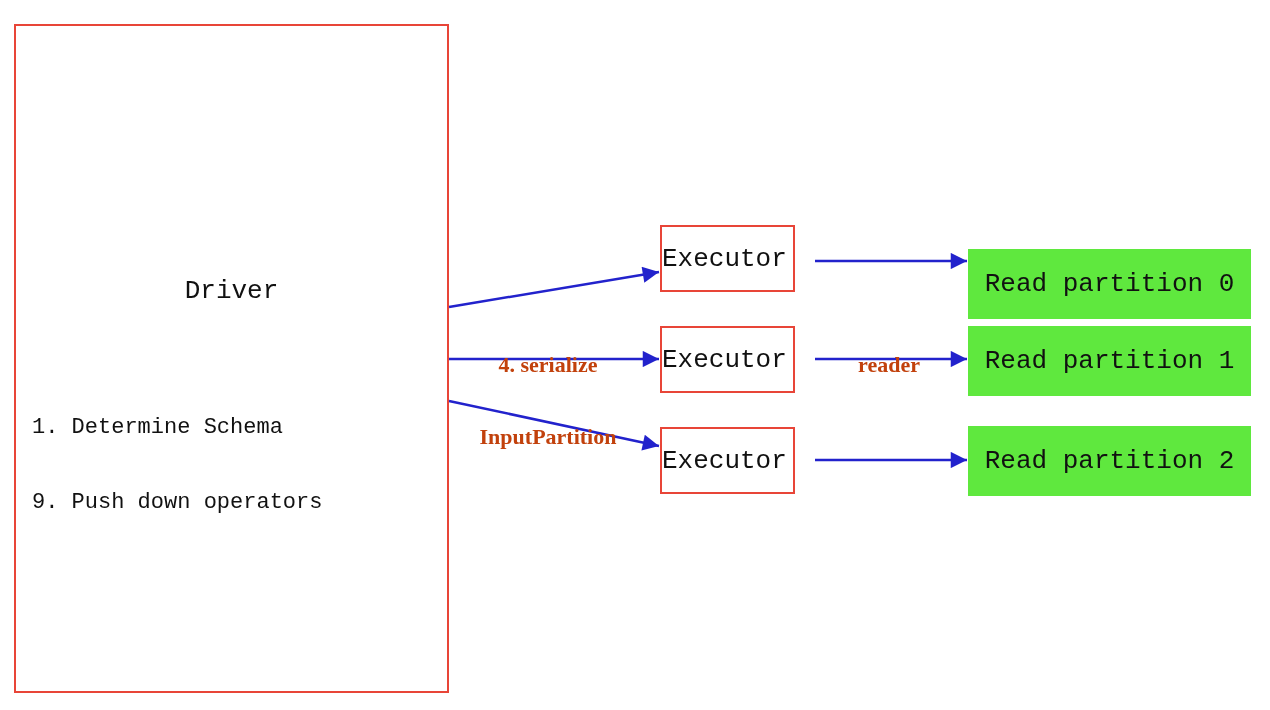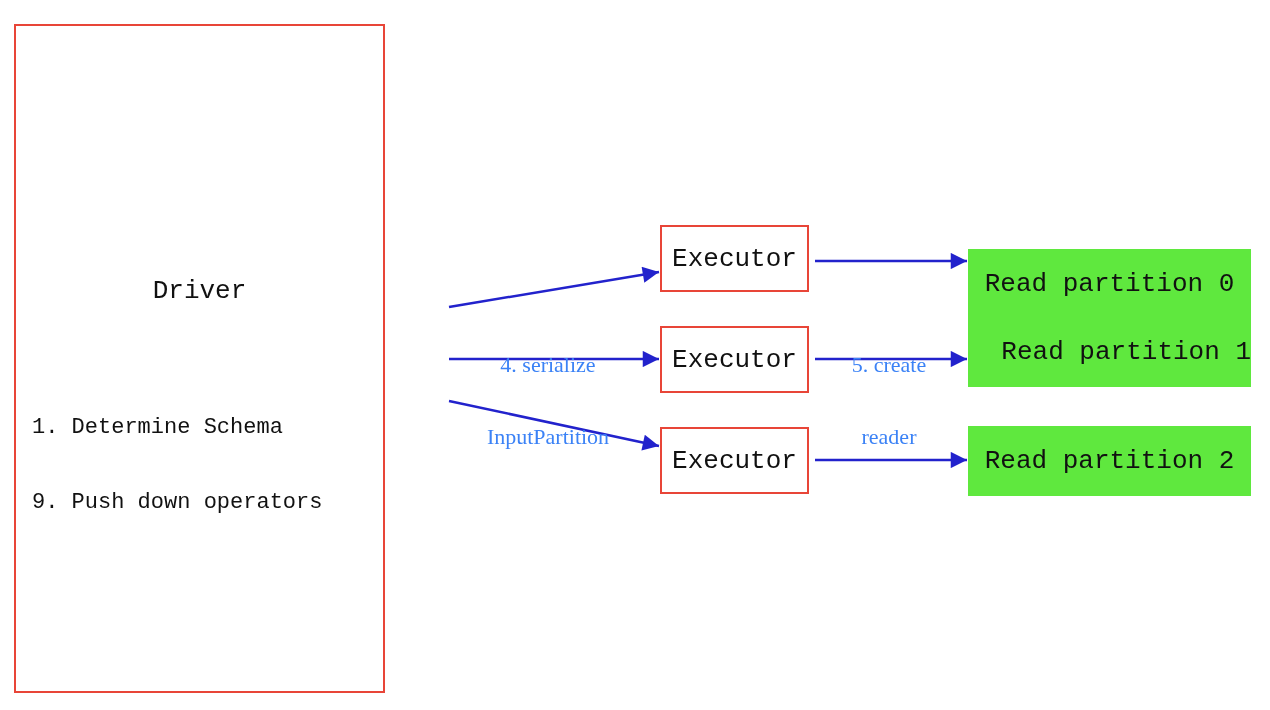--- a/index.html
+++ b/index.html
@@ -28,21 +28,21 @@
     position: absolute;
     box-sizing: border-box;
     background: #ffffff;
   }
   .red-border {
     border: 2px solid #e84538;
   }
   .driver-box {
     left: 14px;
     top: 24px;
-    width: 371px;
+    width: 435px;
     height: 669px;
   }
   .driver-title {
     position: absolute;
     left: 0;
     top: 252px;
     width: 100%;
     text-align: center;
     font-size: 26px;
     line-height: 26px;
@@ -52,54 +52,55 @@
   .driver-steps {
     position: absolute;
     left: 16px;
     top: 339px;
     font-size: 22px;
     line-height: 25px;
     white-space: pre;
   }
   .executor-box {
     left: 660px;
-    width: 149px;
+    width: 135px;
     height: 67px;
     display: flex;
     align-items: center;
-    justify-content: center;
+    justify-content: flex-start;
     font-size: 26px;
     white-space: pre;
   }
   .exec-1 { top: 225px; }
   .exec-2 { top: 326px; }
   .exec-3 { top: 427px; }
   .partition-box {
     left: 968px;
     width: 283px;
     height: 70px;
     background: #5fe83e;
     display: flex;
     align-items: center;
     justify-content: center;
     font-size: 26px;
     white-space: pre;
   }
   .part-0 { top: 225px; margin-top: 24px; }
-  .part-1 { top: 317px; justify-content: flex-end; }
+  .part-1 { top: 326px; }
   .part-2 { top: 426px; text-align: right; }
   .arrow-label {
     position: absolute;
     width: 200px;
     text-align: center;
     font-family: "Liberation Serif", "DejaVu Serif", serif;
     font-size: 22px;
     line-height: 24px;
-    color: #3b82f6;
+    color: #c2410c;
     white-space: pre;
+    font-weight: bold;
   }
   .label-serialize {
     left: 448px;
     top: 305px;
   }
   .label-reader {
     left: 789px;
     top: 305px;
   }
 </style>
@@ -149,17 +150,16 @@
   <div class="box partition-box part-2">
     <span>Read partition 2</span>
   </div>
 
   <div class="arrow-label label-serialize">
     <div>4. serialize</div>
     <div>InputPartition</div>
   </div>
 
   <div class="arrow-label label-reader">
-    <div>5. create</div>
     <div>reader</div>
   </div>
 
 </div>
 
 </body></html>

